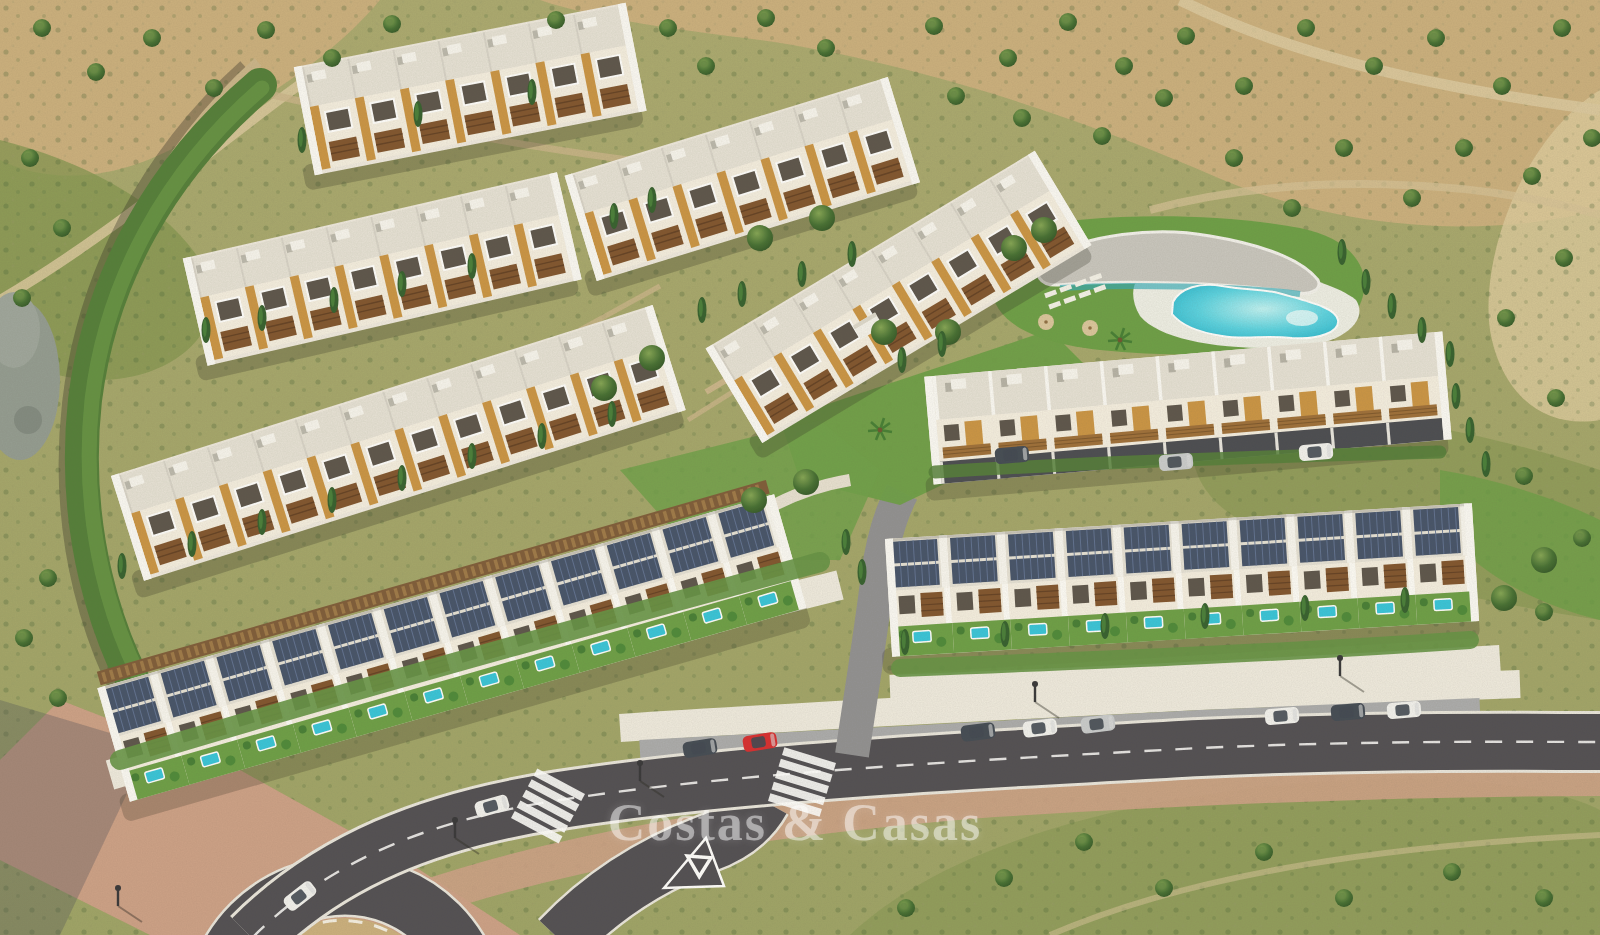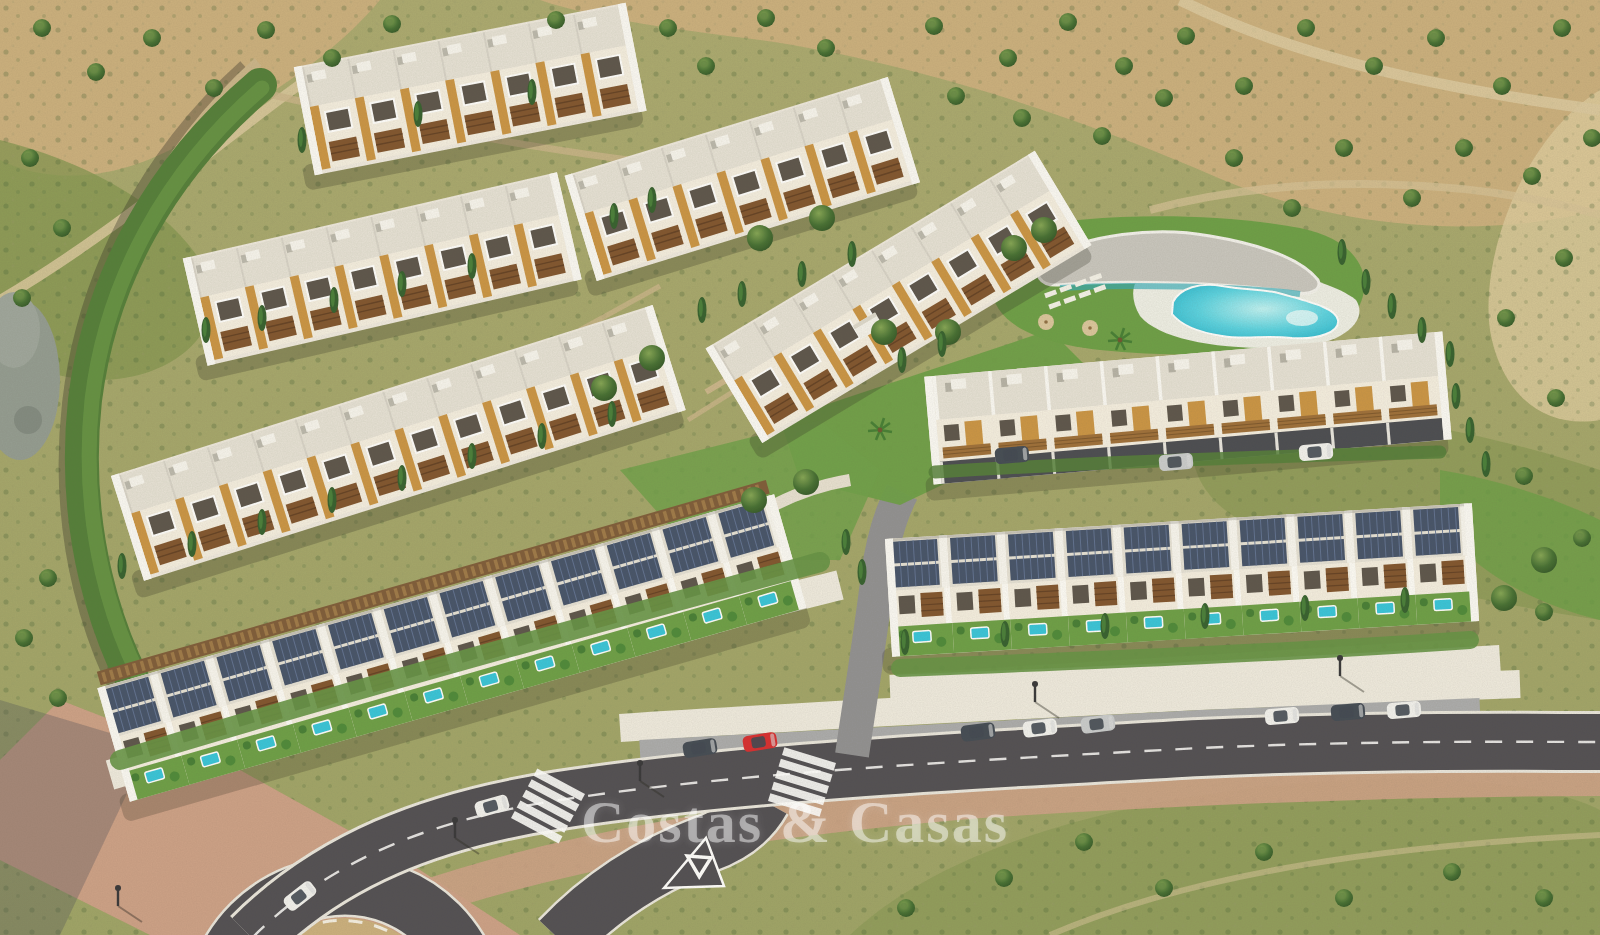--- a/index.html
+++ b/index.html
@@ -1,20 +1,20 @@
 <!DOCTYPE html>
 <html style="--scrub: #a3a167; --scrubDark: #7e914b; --dirt: #c9ad7b; --dirtLight: #dcc99c; --road: #4a484e; --pink: #cb9d84; --gravel: #eeeadf; --wall: #c8b287; --roof: #e5e1d6; --facade: #f4eee1; --wood: #c8913f; --woodDark: #7c4f28; --window: #564f46; --solar: #3e4c66; --solarGrid: #5d7093; --pool: #2fc3da; --poolLight: #9feef2; --lawn: #679b41; --tree: #3f6b2d; --cypress: #2d5a28; --carRed: #d6262a; --carWhite: #f1f1ef; --carDark: #3c4450; --carSilver: #c7cacd;"><head>
 <meta charset="utf-8">
 <style>
   html,body{margin:0;padding:0;background:#222;}
   .stage{position:relative;width:1600px;height:935px;overflow:hidden;
          font-family:"Liberation Sans",sans-serif;}
   .stage svg{position:absolute;left:0;top:0;}
   .watermark{position:absolute;left:795px;top:822px;transform:translate(-50%,-50%);
-    font-family:"Liberation Serif",serif;font-size:60px;font-weight:bold;
+    font-family:"Liberation Serif",serif;font-size:52px;font-weight:bold;
     color:rgba(255,255,255,0.48);white-space:nowrap;letter-spacing:2px;
     text-shadow:0 0 8px rgba(255,255,255,0.18);pointer-events:none;}
 </style>
 </head>
 <body>
 
 <div class="stage">
 <svg width="1600" height="935" viewBox="0 0 1600 935">
 <defs>
   <radialGradient id="tre" cx="38%" cy="32%" r="75%">

